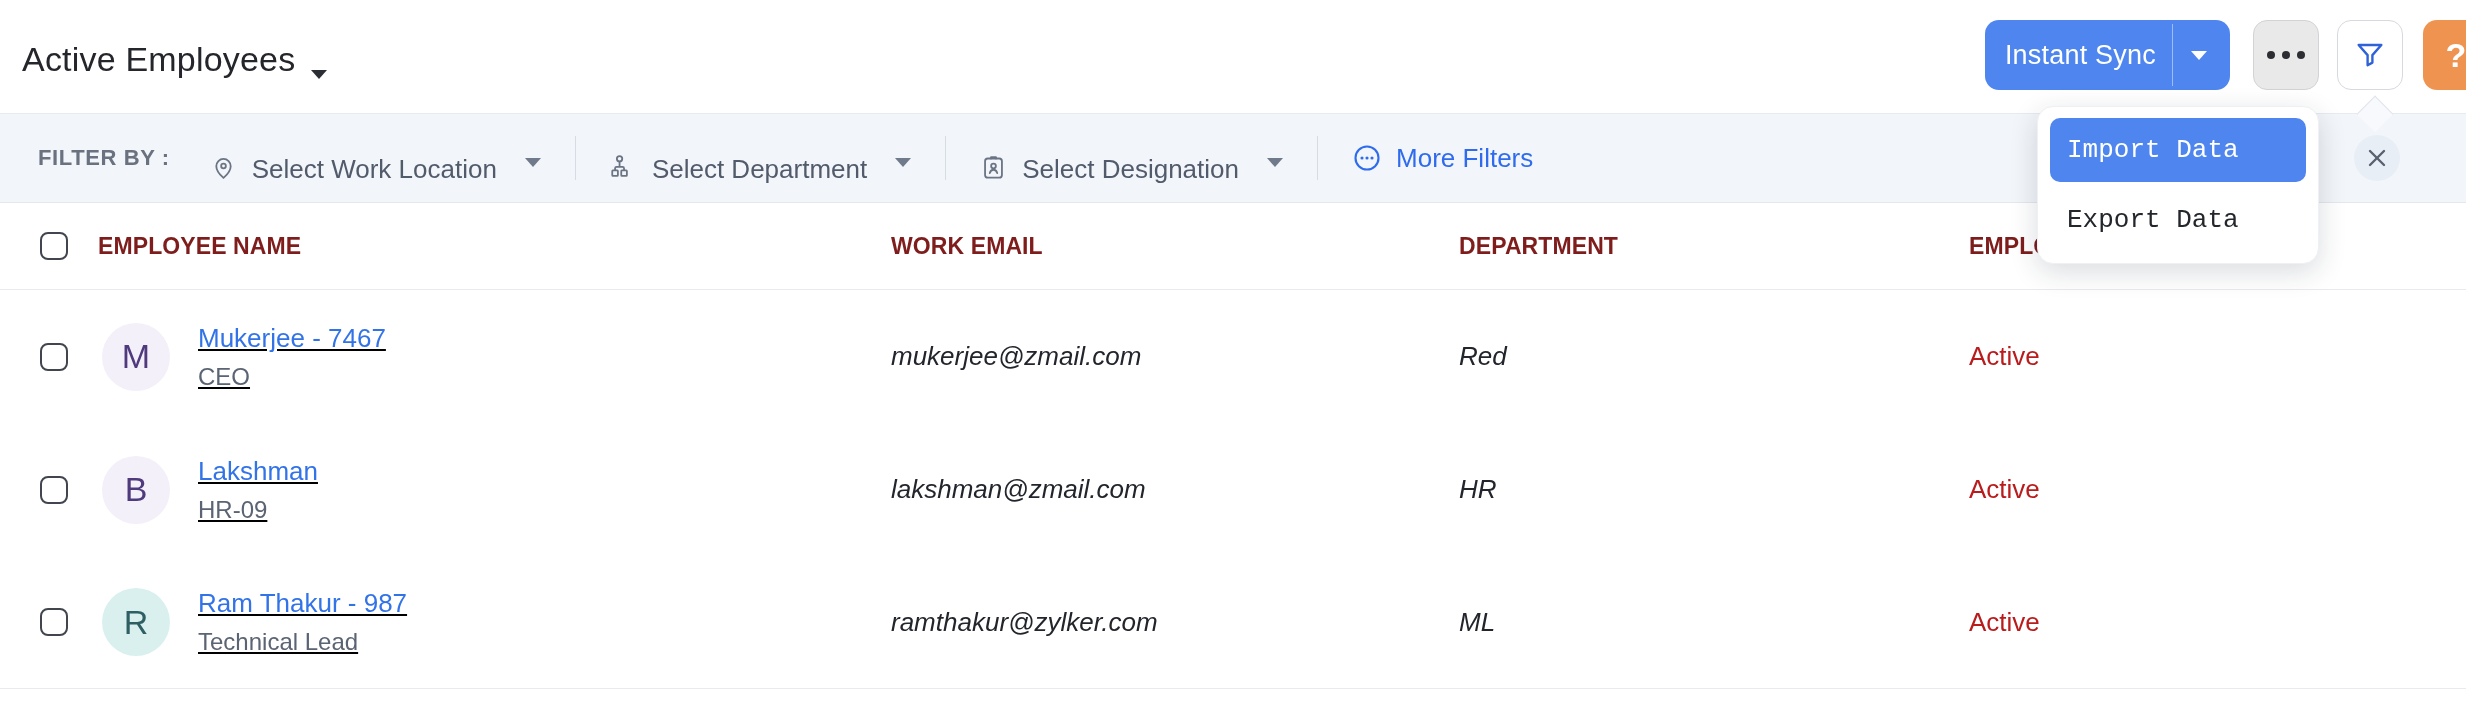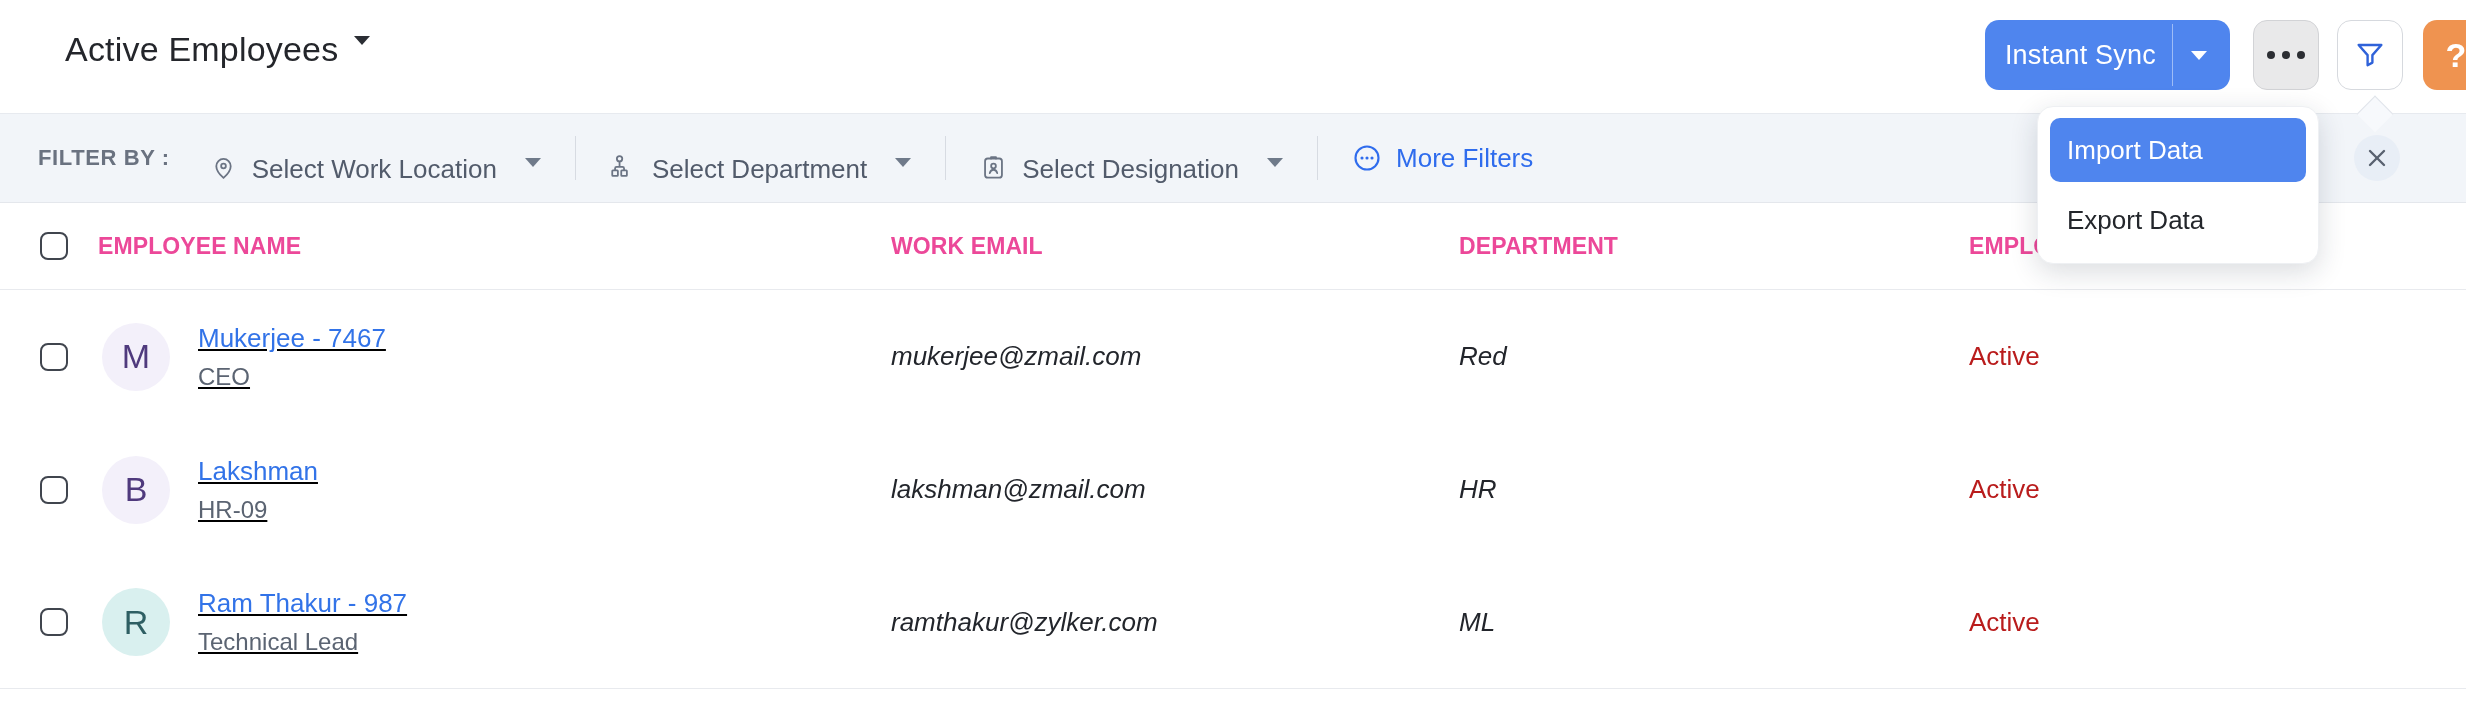--- a/index.html
+++ b/index.html
@@ -1,21 +1,21 @@
 <!DOCTYPE html>
 <html><head>
 <meta charset="utf-8">
 <style>
   * { margin:0; padding:0; box-sizing:border-box; }
   html,body { background:#ffffff; }
   body { font-family:"Liberation Sans", sans-serif; }
   .screen { position:relative; width:2466px; height:702px; background:#ffffff; overflow:hidden; }
 
   
-  .page-title-wrap { position:absolute; left:22px; top:30px; display:flex; align-items:flex-start;margin-left:43px; }
+  .page-title-wrap { position:absolute; left:22px; top:40px; display:flex; align-items:flex-end; }
   .page-title { font-size:34px; font-weight:500; color:#24262b; letter-spacing:0.2px; }
   .title-caret { width:0; height:0; margin-left:16px; margin-top:6px;
     border-left:8px solid transparent; border-right:8px solid transparent; border-top:9px solid #2b2e34; }
 
   .btn { position:absolute; top:20px; height:70px; border-radius:14px; display:flex; align-items:center; justify-content:center; cursor:pointer; }
   .btn-sync { left:1985px; width:245px; background:#4f85ee; padding:4px; }
   .btn-sync-main { width:189px; height:100%; display:flex; align-items:center; justify-content:center;
     color:#ffffff; font-size:27px; font-weight:500; letter-spacing:0.2px; }
   .btn-sync-split { width:56px; height:100%; display:flex; align-items:center; justify-content:center;
     border-left:1px solid rgba(255,255,255,0.45); }
@@ -42,21 +42,21 @@
   .f-divider { width:1px; height:44px; background:#d7dbe2; margin:0 34px; position:relative; z-index:1; }
   .more-filters { display:flex; align-items:center; cursor:pointer; position:relative; z-index:1; }
   .more-filters .f-icon { display:flex; margin-right:14px; }
   .more-filters .f-label { font-size:26px; color:#2f6ced; }
   .close-filter { position:absolute; left:2354px; top:135px; width:46px; height:46px; border-radius:50%;
     background:#e8eef6; display:flex; align-items:center; justify-content:center; cursor:pointer; z-index:2; }
 
   
   .thead { position:absolute; left:0; top:203px; width:2466px; height:87px; display:flex; align-items:center;
     padding-left:40px; border-bottom:1px solid #e8eaee; background:#ffffff; }
-  .th { font-size:23px; font-weight:700; color:#ec4899; letter-spacing:0.1px; }
+  .th { font-size:23px; font-weight:700; color:#7f1d1d; letter-spacing:0.1px; }
   .col-cb { width:28px; flex:none; }
   .col-name { width:823px; flex:none; display:flex; align-items:center; }
   .col-name .th { margin-left:30px; }
   .col-email { width:568px; flex:none; }
   .col-dept { width:510px; flex:none; }
   .col-status { flex:1; }
 
   .tbody { position:absolute; left:0; top:290px; width:2466px; }
   .trow { height:133px; display:flex; align-items:center; padding-left:40px; background:#ffffff; }
   .trow:last-child { border-bottom:1px solid #e8eaee; }
@@ -66,21 +66,21 @@
   .avatar span { font-size:34px; font-weight:500; }
   .name-stack { margin-left:28px; display:flex; flex-direction:column;text-decoration:underline; }
   .emp-name { font-size:26px; color:#3273e8; cursor:pointer; margin-bottom:9px; }
   .emp-sub { font-size:24px; color:#5b6472; }
   .cell-text { font-size:26px; color:#22252b;font-style:italic; }
   .status-active { font-size:26px; color:#b91c1c; }
 
   
   .dropdown { position:absolute; left:2037px; top:106px; width:282px; background:#ffffff; border-radius:16px;
     border:1px solid #eef0f3; box-shadow:0 8px 28px rgba(25,35,55,0.16); padding:11px 12px; z-index:5; }
-  .menu-item { height:64px; display:flex; align-items:center; padding-left:17px; font-size:26px; border-radius:10px; cursor:pointer; }
+  .menu-item { height:64px; display:flex; align-items:center; padding-left:17px; font-size:26px; border-radius:10px; cursor:pointer;font-family:Liberation Mono, monospace; }
   .menu-item.active { background:#4f85ee; color:#ffffff; margin-bottom:6px; }
   .menu-item.plain { color:#23262b; }
 
   svg { display:block; }
 </style>
 </head>
 <body>
 
 <div class="screen">
 

